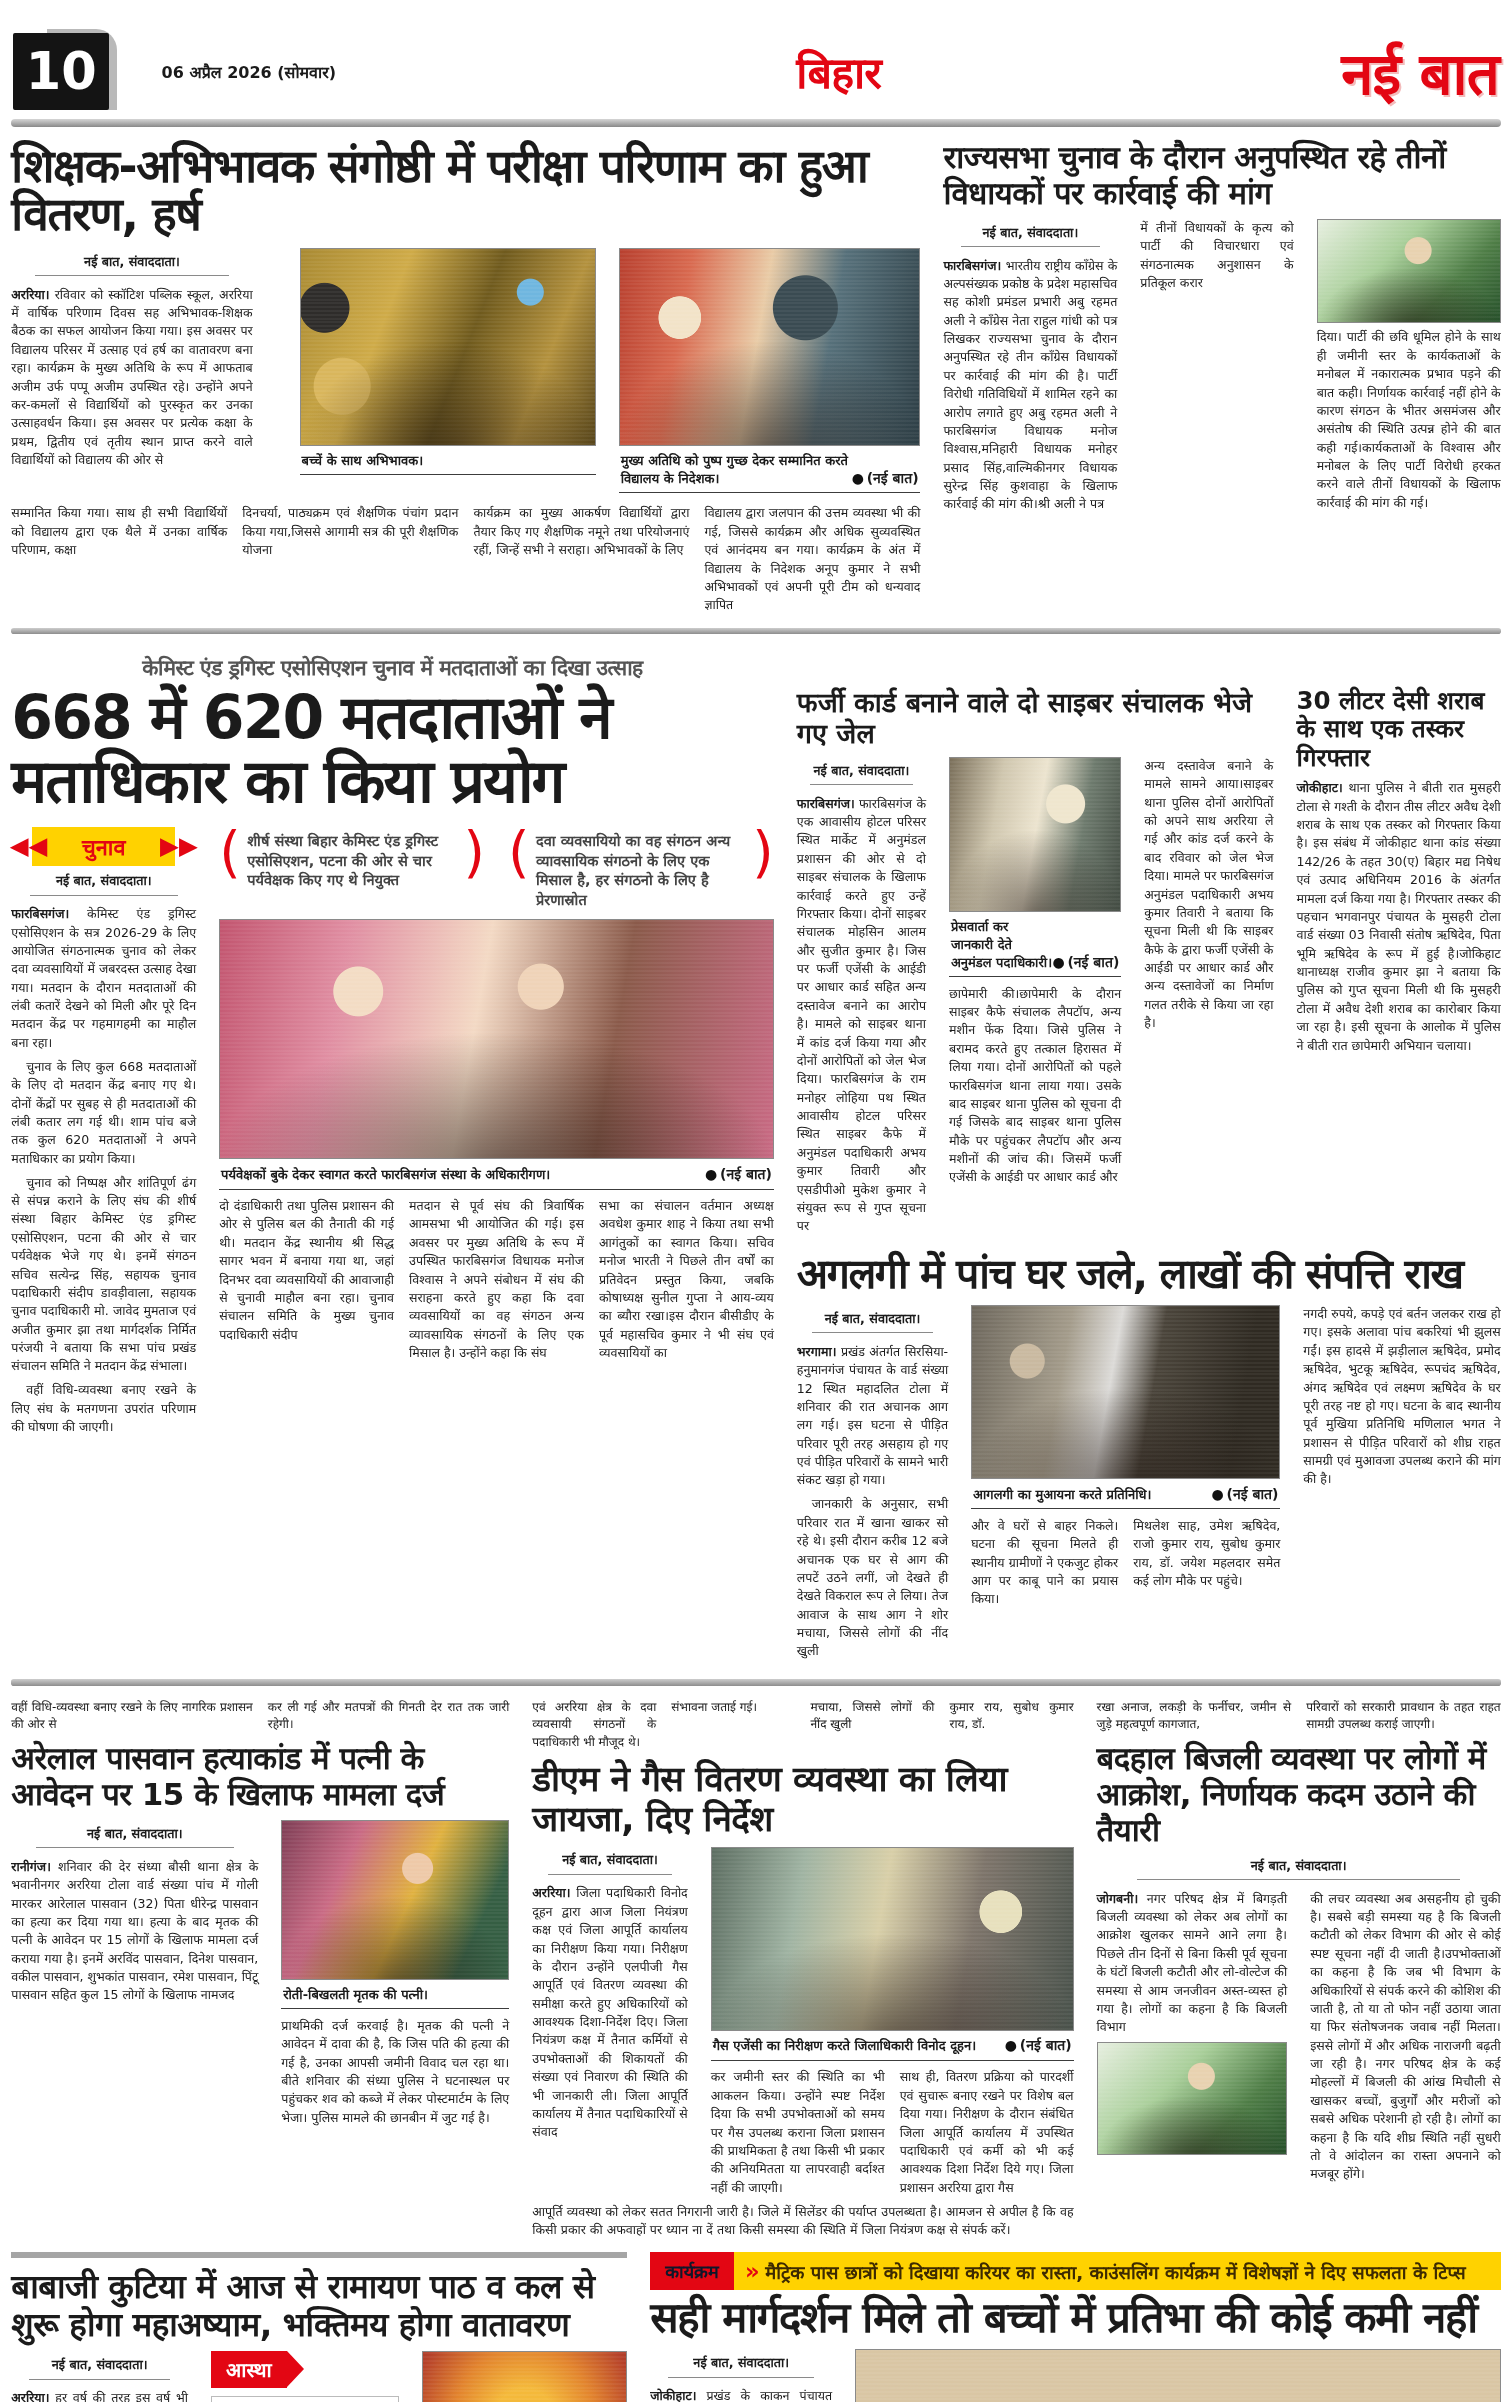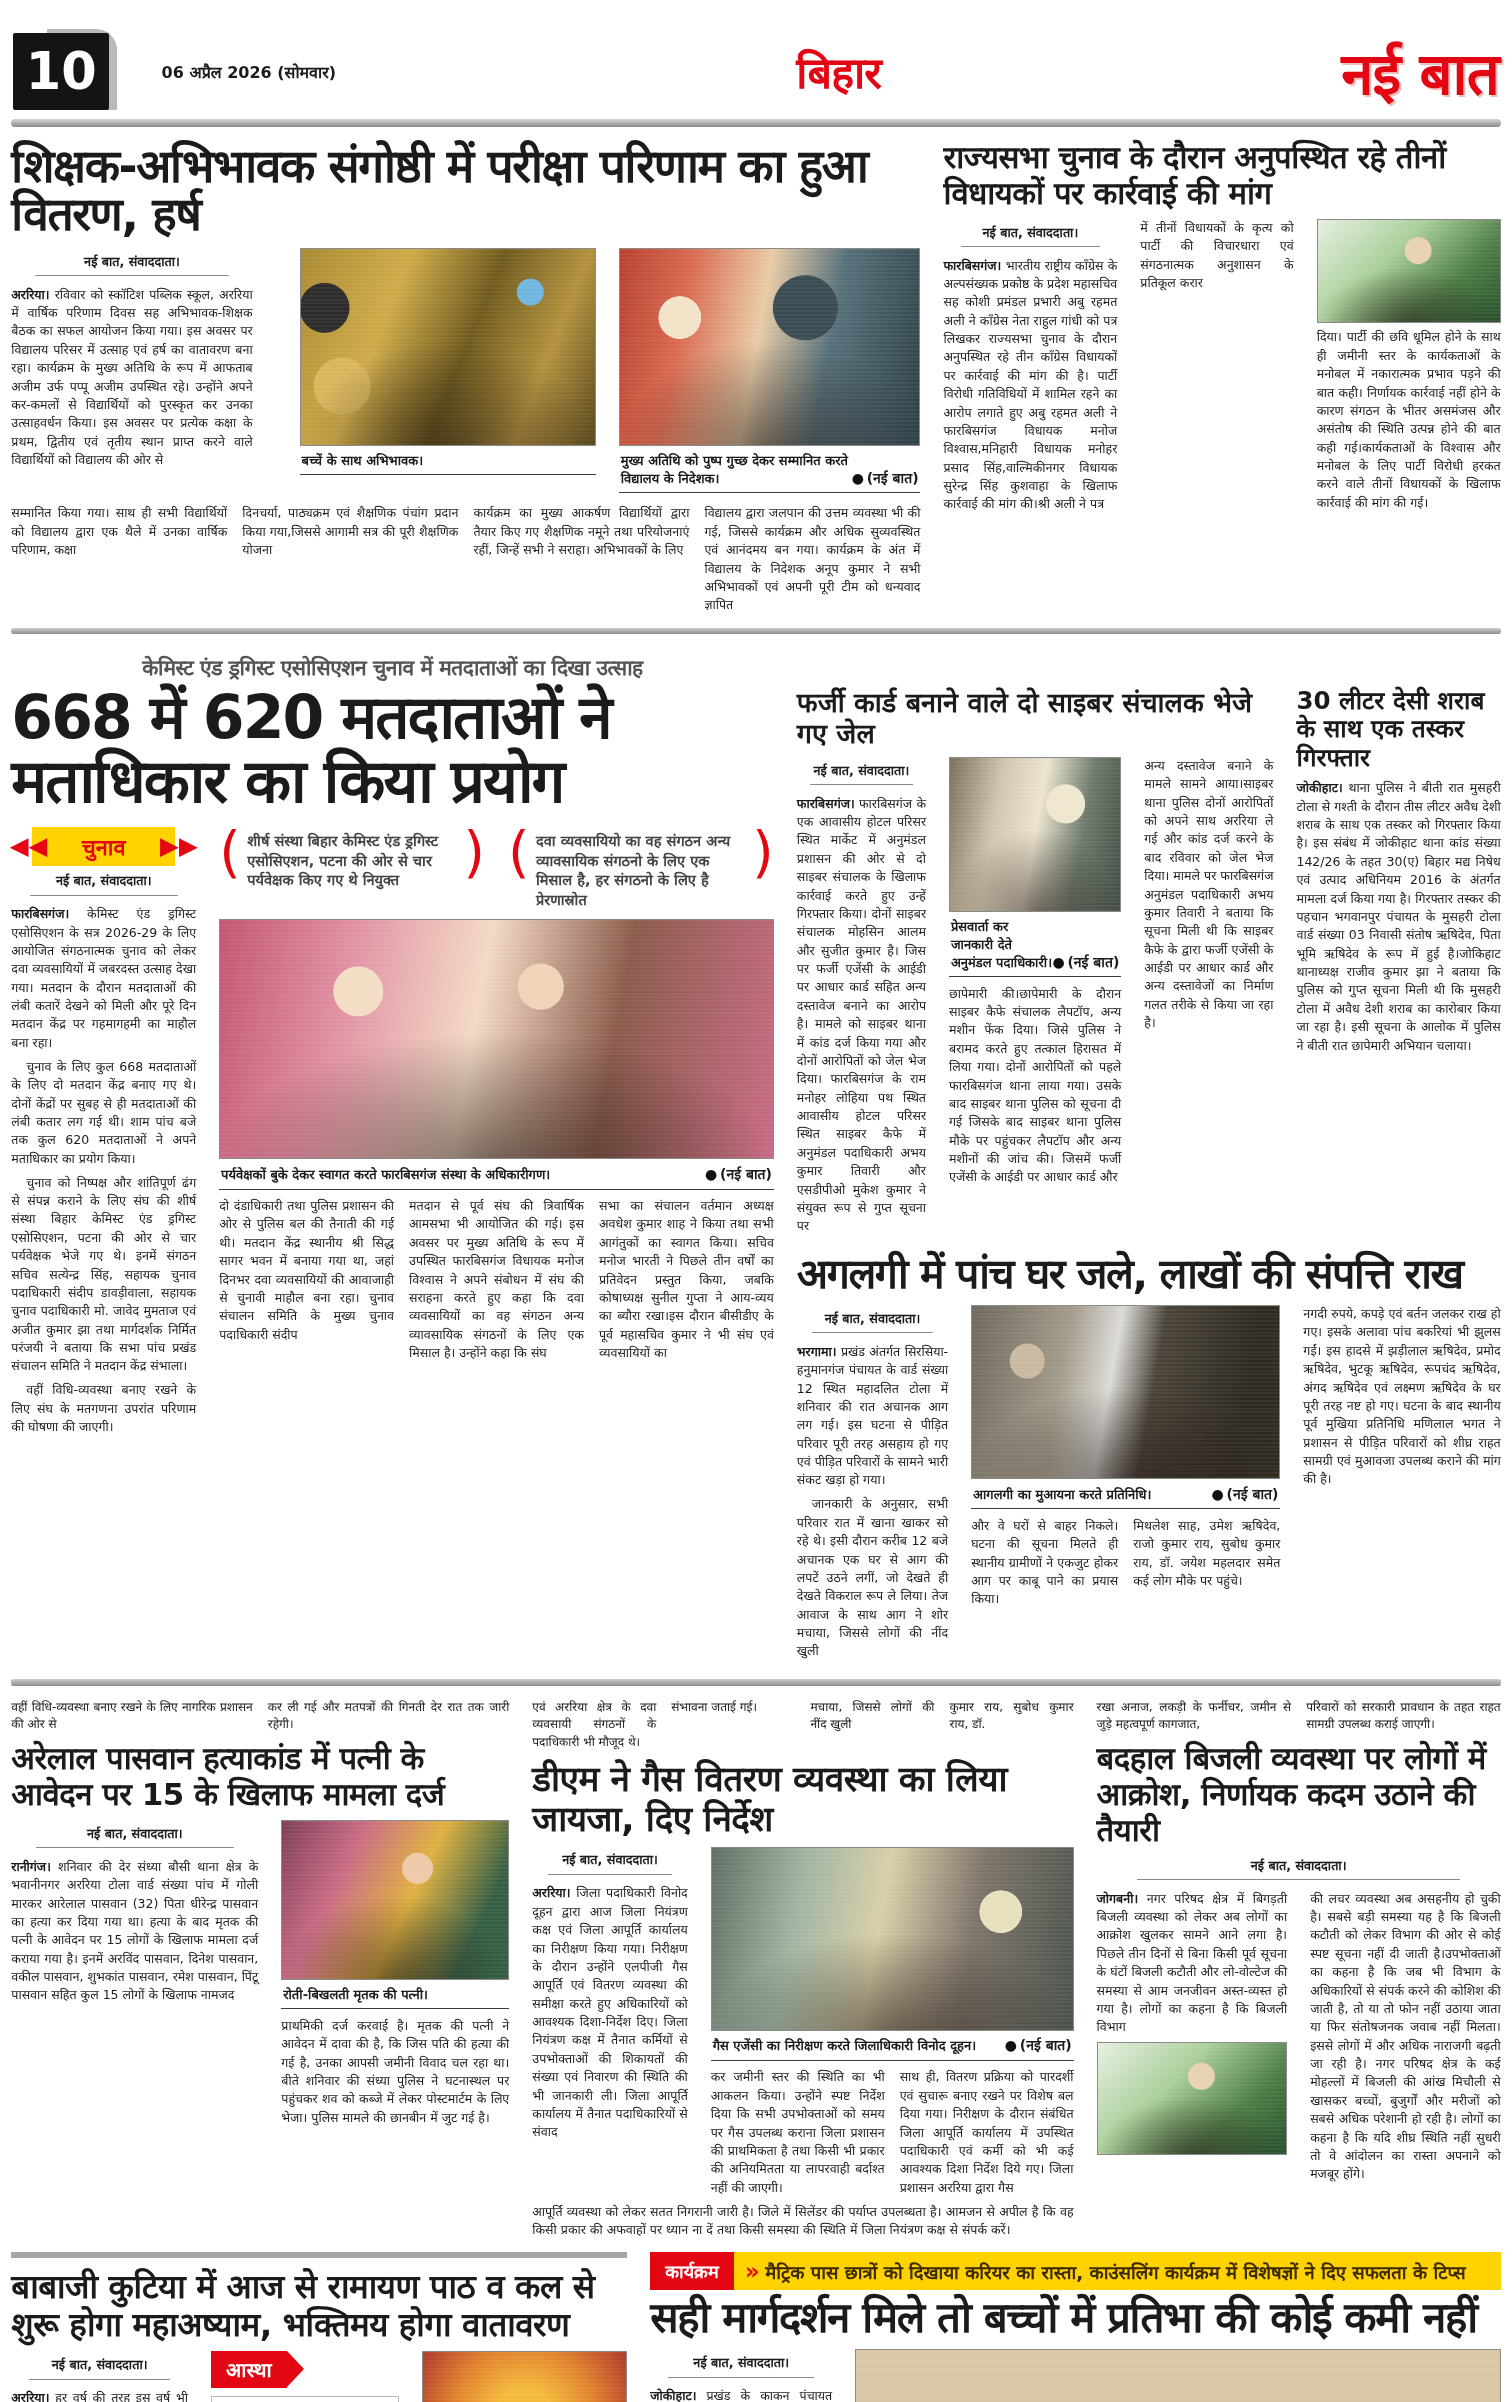--- a/index.html
+++ b/index.html
@@ -63,21 +63,21 @@
   .callout{position:relative;padding:3.8px 28px 0;font-weight:700;color:#444;font-size:14.6px;line-height:1.35;}
   .callout::before,.callout::after{position:absolute;color:var(--red);font-size:55px;font-weight:400;line-height:1;top:-1.9px;}
   .callout::before{content:"(";left:0;}
   .callout::after{content:")";right:0;}
   .badge-faith{position:relative;display:inline-block;background:var(--red);color:#fff;font-size:20px;font-weight:900;padding:4.7px 15px 5.6px;margin-bottom:7.5px;}
   .badge-faith::after{content:"";position:absolute;right:-17px;top:0;border-top:18px solid transparent;border-bottom:18px solid transparent;border-left:17px solid var(--red);}
   .faith-box{border:0.9px solid #bbb;padding:9.4px 11.3px;height:100%;}
   .faith-box li{list-style:none;font-weight:800;font-size:16px;line-height:1.4;margin:9.4px 0;position:relative;padding-left:24.5px;}
   .faith-box li::before{content:"»";color:var(--red);position:absolute;left:1.9px;top:-1.9px;font-size:20px;font-weight:900;}
   .kicker-row{display:flex;align-items:stretch;margin-bottom:5.6px;}
-  .kicker-label{background:var(--red);color:#ffffff;font-weight:900;font-size:18px;padding:7px 15px;display:flex;align-items:center;}
+  .kicker-label{background:var(--red);color:#0f172a;font-weight:900;font-size:18px;padding:7px 15px;display:flex;align-items:center;}
   .kicker-strip{flex:1;background:var(--yellow);display:flex;align-items:center;gap:9.4px;padding:4.7px 11.3px;font-weight:900;font-size:18.4px;color:#3d2a00;}
   .kicker-strip .arrow{color:var(--red);font-size:22.6px;font-weight:900;letter-spacing:-3.8px;}
   .frag{font-size:12px;line-height:1.45;text-align:justify;}
 </style>
 </head>
 <body>
 
 <div class="page">
 
   <div class="hdr">

